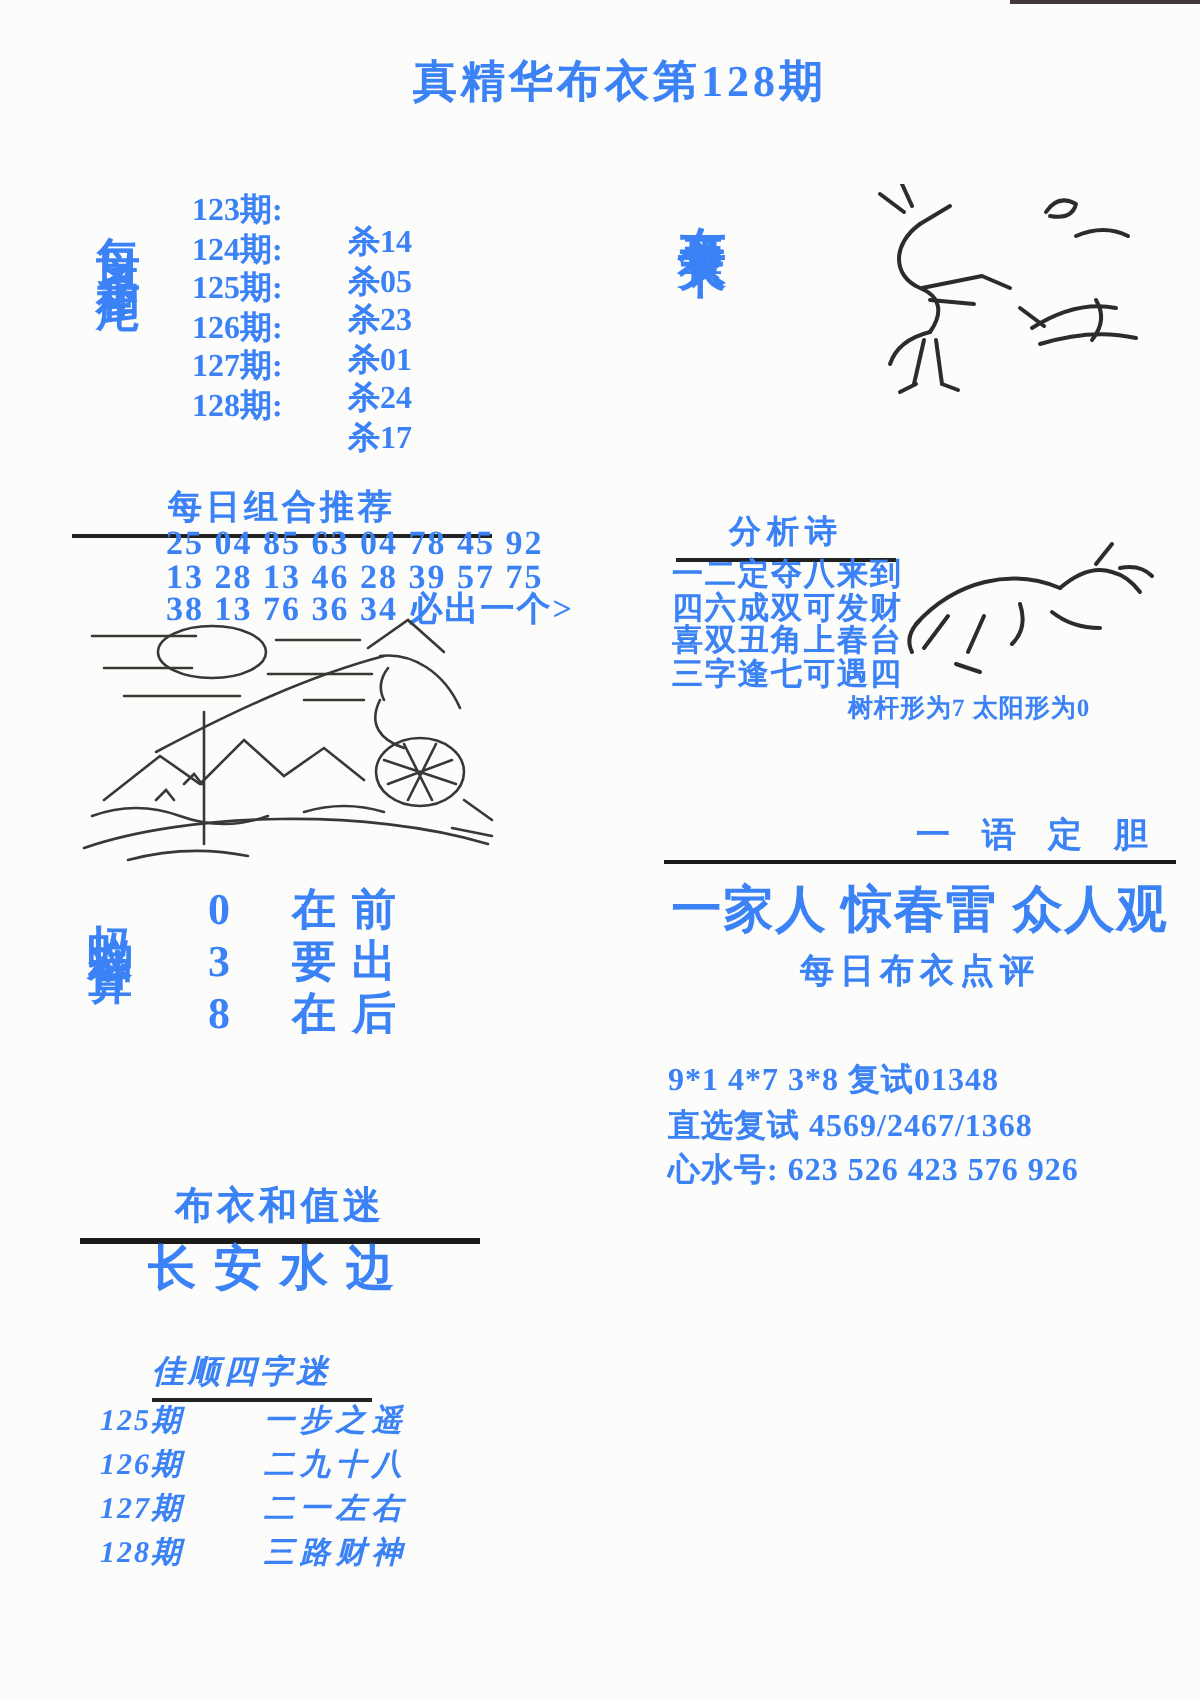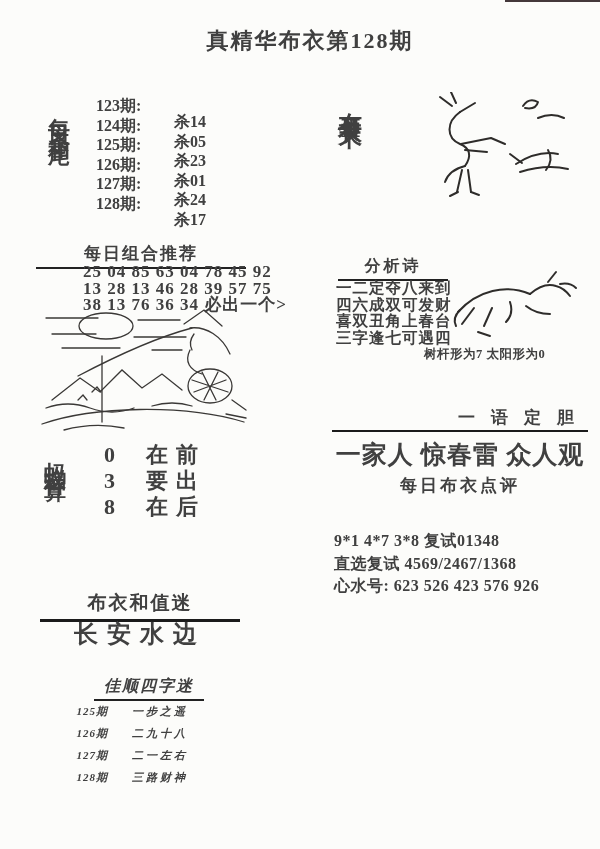--- a/index.html
+++ b/index.html
@@ -1,21 +1,21 @@
 <!DOCTYPE html>
 <html><head>
 <meta charset="utf-8">
 <style>
   html,body{margin:0;padding:0;background:#e8e8e6;}
   .page{
     position:relative;
     width:600px;height:849px;
     margin:0 auto;
     background:#fcfcfa;
-    color:#404040;
+    color:#3b82f6;
     font-family:"Liberation Serif","DejaVu Serif",serif;
     overflow:hidden;
   }
   .abs{position:absolute;}
   .page-title{
     left:0;top:26px;width:620px;
     text-align:center;
     font-size:22px;font-weight:bold;letter-spacing:2px;
   }
   .scan-line{left:505px;top:0;width:95px;height:2px;background:#44383a;}
@@ -58,25 +58,25 @@
   .hezhi-title{
     left:40px;top:590px;width:200px;text-align:center;
     font-size:19px;font-weight:bold;letter-spacing:2px;
     border-bottom:3px solid #1b1b1b;padding-bottom:3px;
   }
   .hezhi-answer{left:40px;top:618px;width:200px;text-align:center;
     font-size:24px;font-weight:bold;letter-spacing:9px;}
 
   
   .fourchar-title{
-    left:94px;top:676px;width:110px;text-align:center;
+    left:76px;top:676px;width:110px;text-align:left;
     font-size:16px;font-weight:bold;font-style:italic;
     border-bottom:2px solid #222;padding-bottom:2px;letter-spacing:2px;
   }
-  .fourchar-rows{left:50px;top:700px;font-size:11px;font-weight:bold;font-style:italic;text-align:right;}
+  .fourchar-rows{left:50px;top:700px;font-size:15px;font-weight:bold;font-style:italic;}
   .fourchar-row{display:flex;height:22px;line-height:22px;}
   .fourchar-row .p{width:58px;letter-spacing:1px;}
   .fourchar-row .t{margin-left:24px;letter-spacing:3px;}
 
   
   .poem-title{
     left:338px;top:256px;width:110px;text-align:center;
     font-size:16px;font-weight:bold;letter-spacing:3px;
     border-bottom:2px solid #222;padding-bottom:2px;
   }

